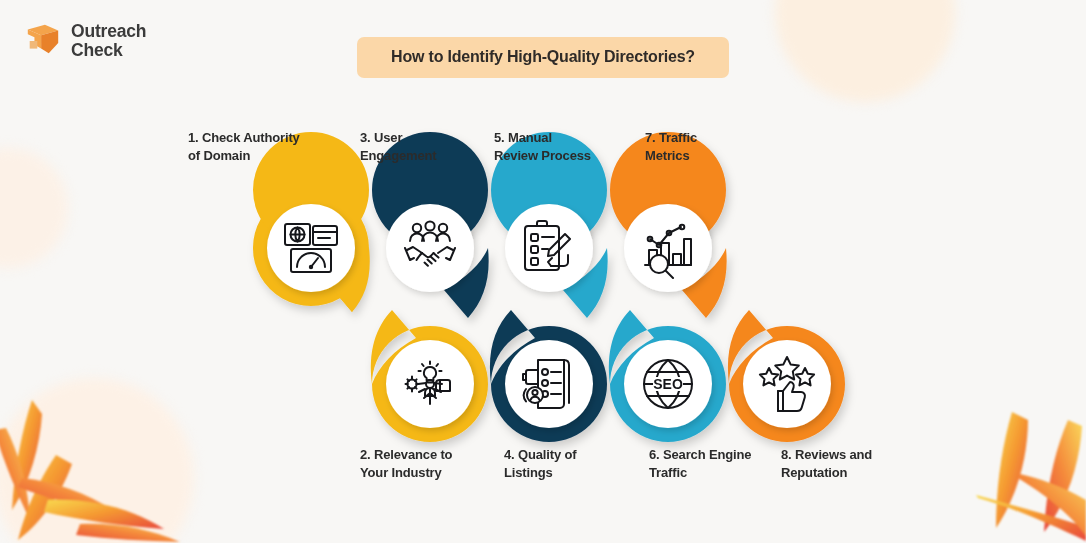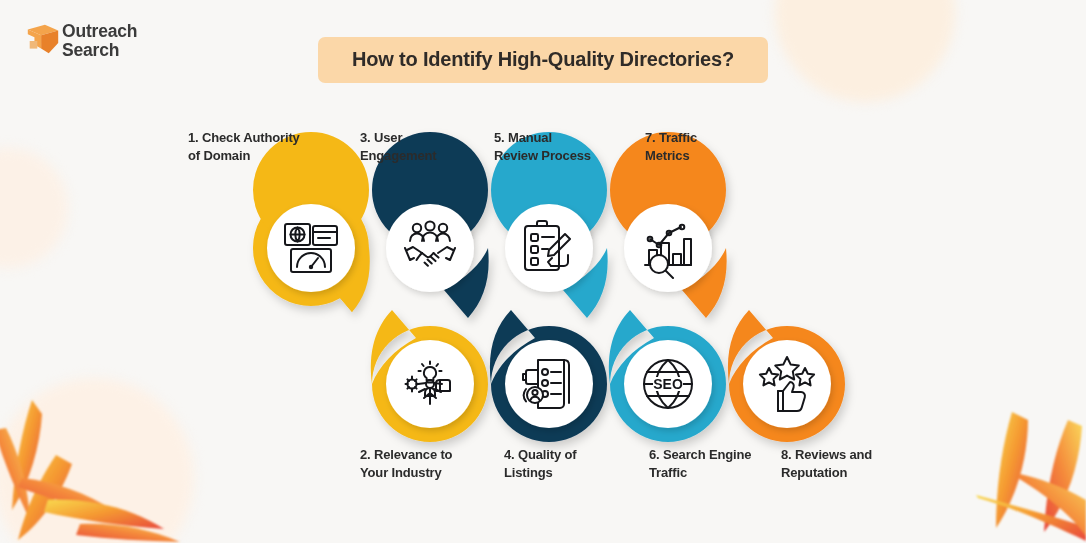--- a/index.html
+++ b/index.html
@@ -52,20 +52,21 @@
     background: #fcf1e7;
   }
 
   
   .logo {
     position: absolute;
     top: 22px;
     left: 24px;
     display: flex;
     align-items: center;
+    gap: 9px;
     z-index: 5;
   }
   .logo-mark { width: 38px; height: 38px; display: block; }
   .logo-text {
     display: flex;
     flex-direction: column;
     line-height: 1.08;
     font-weight: 700;
     font-size: 17.5px;
     color: #3b3b3b;
@@ -78,21 +79,21 @@
     left: 0;
     width: 1086px;
     display: flex;
     justify-content: center;
     z-index: 5;
   }
   .title {
     background: #fbd7a8;
     color: #2f2b28;
     font-weight: 700;
-    font-size: 20px;
+    font-size: 16px;
     letter-spacing: -0.2px;
     padding: 11px 34px 12px;
     border-radius: 7px;
     white-space: nowrap;
   }
 
   
   #diagram {
     position: absolute;
     inset: 0;
@@ -167,21 +168,21 @@
 
   <div class="logo">
     <svg class="logo-mark" viewBox="0 0 40 40">
       <path d="M4 8 L22 3 L36 9 L18 14 Z" fill="#F4A44B"></path>
       <path d="M18 14 L36 9 L36 22 L26 33 L18 28 Z" fill="#E8812A"></path>
       <path d="M4 8 L18 14 L18 28 L11 24 L11 16 L4 13 Z" fill="#F4A44B"></path>
       <rect x="6" y="20" width="8" height="8" fill="#F0B878"></rect>
     </svg>
     <span class="logo-text">
       <span>Outreach</span>
-      <span>Search</span>
+      <span>Check</span>
     </span>
   </div>
 
   <div class="title-wrap">
     <div class="title">How to Identify High-Quality Directories?</div>
   </div>
 
   <svg id="diagram" viewBox="0 0 1086 543">
     <defs>
       <filter id="pinshadow" x="-30%" y="-30%" width="170%" height="170%">

